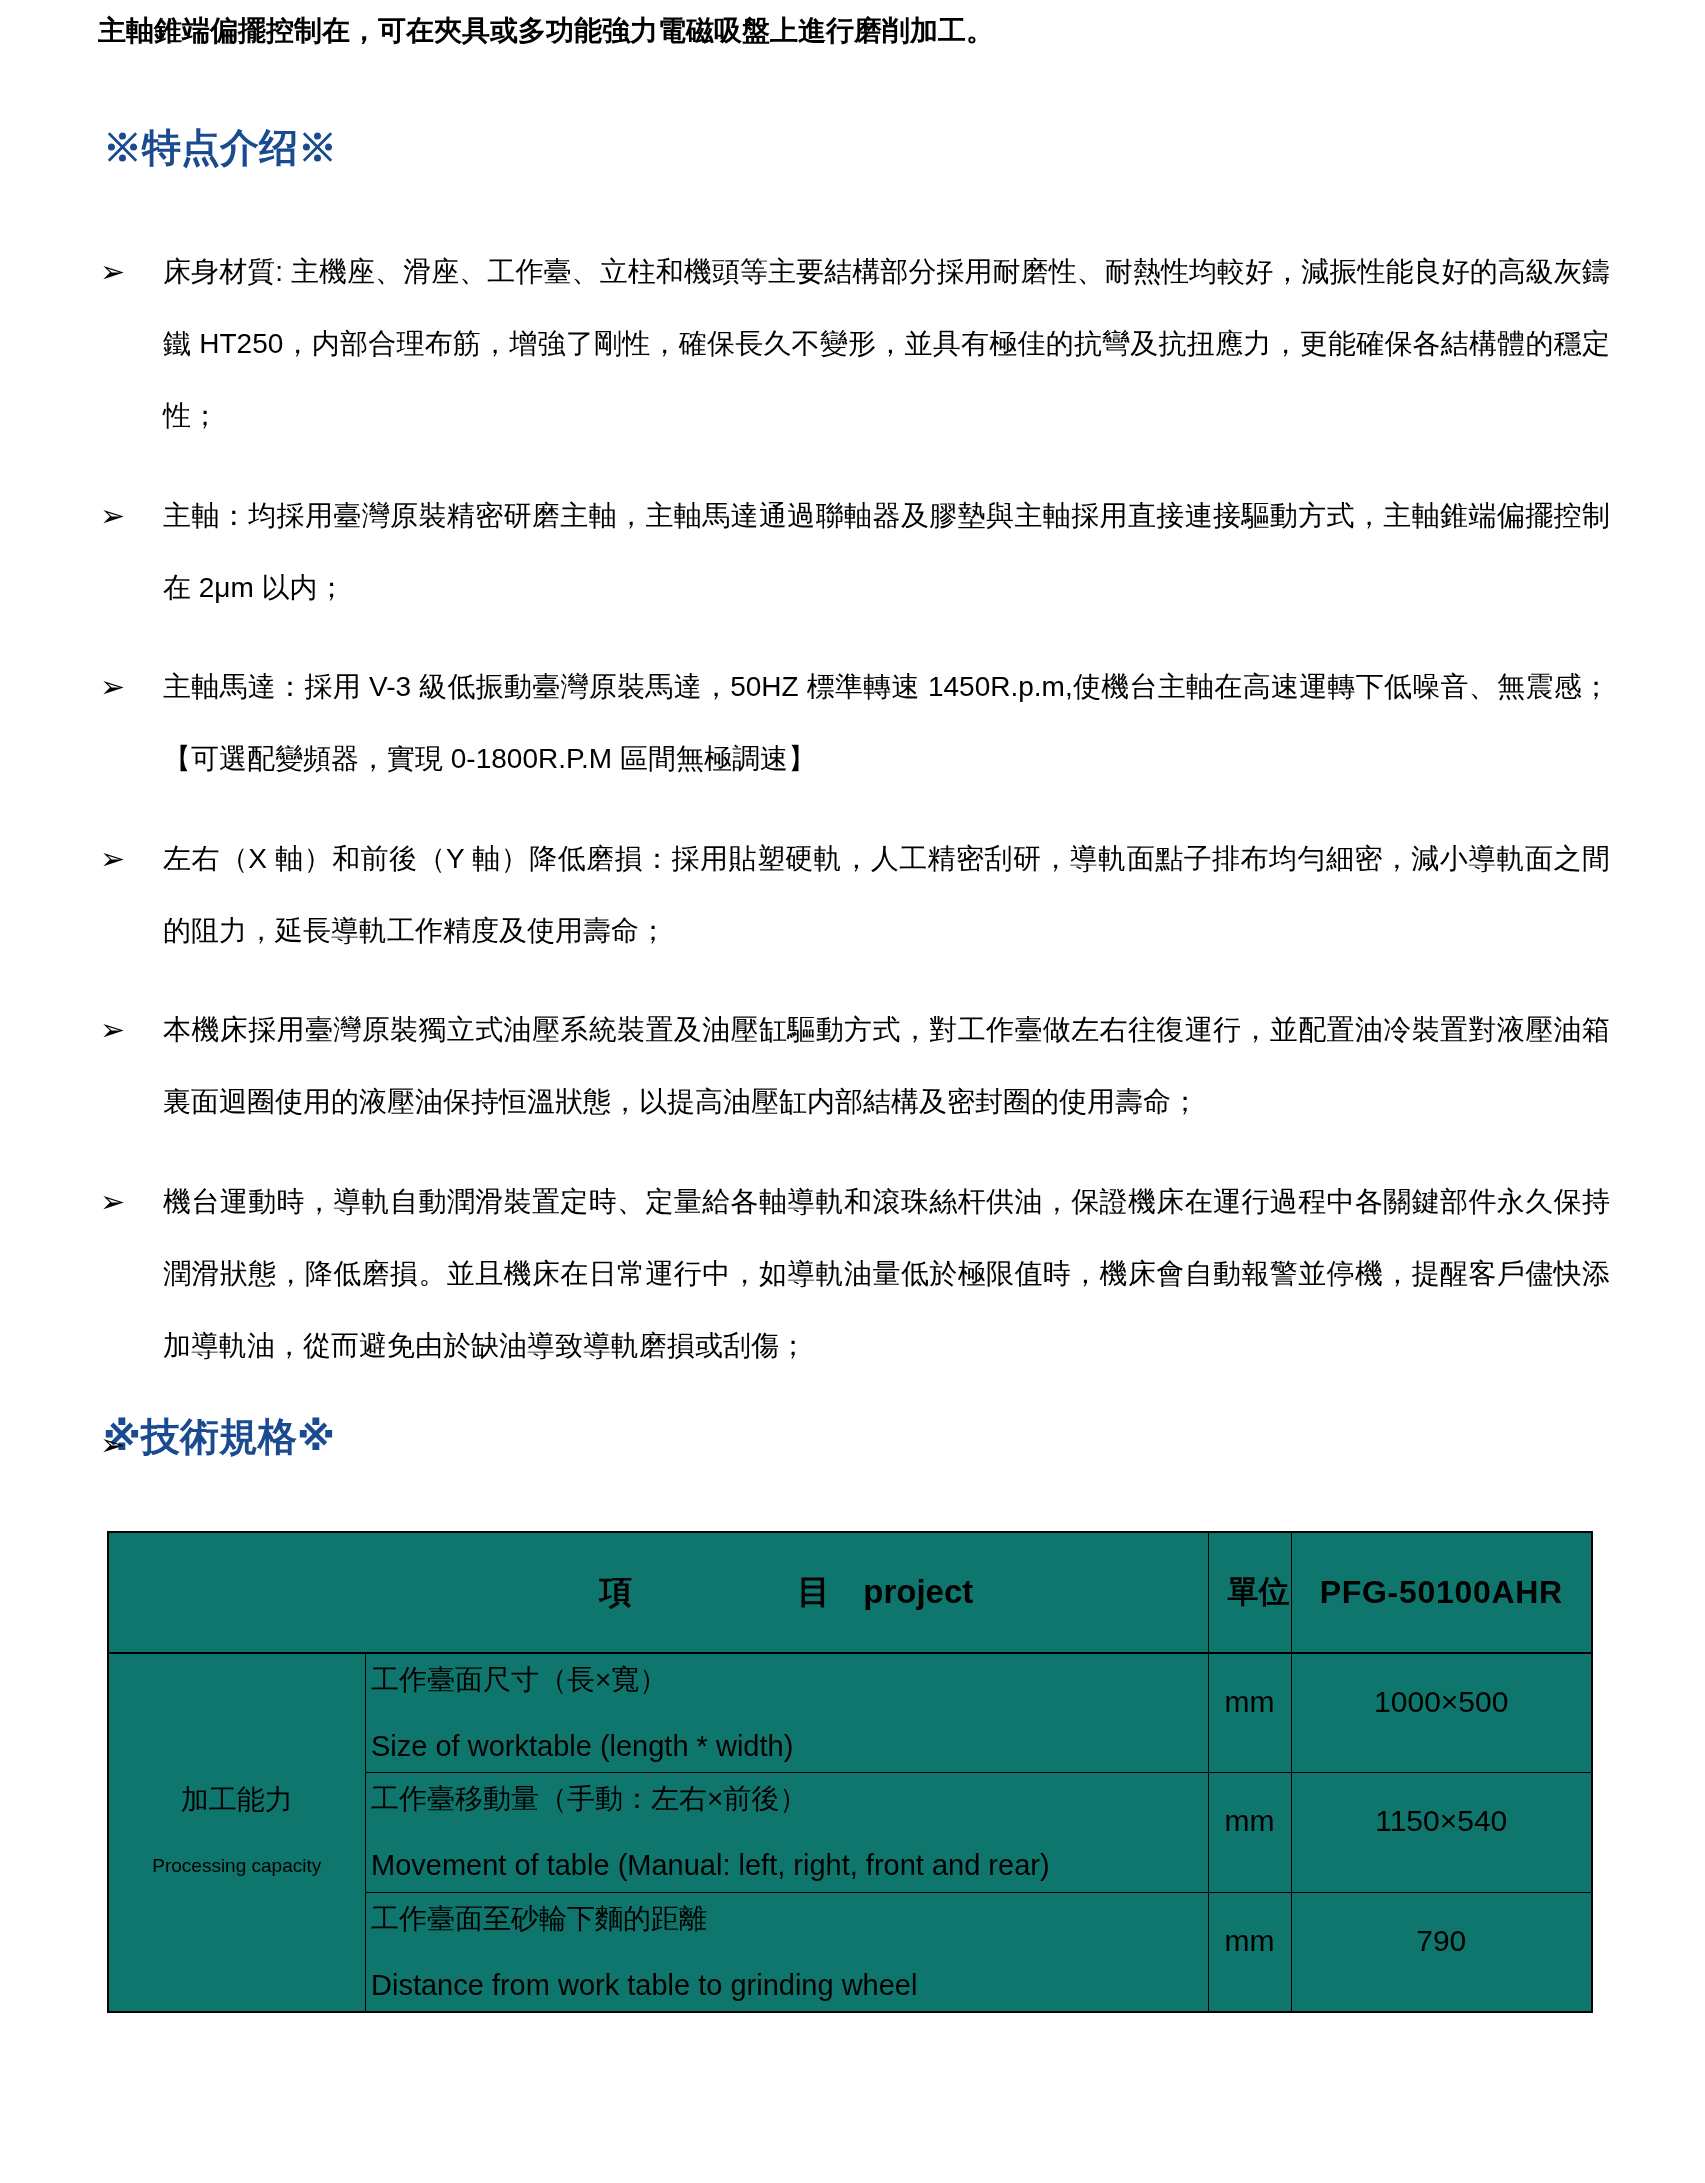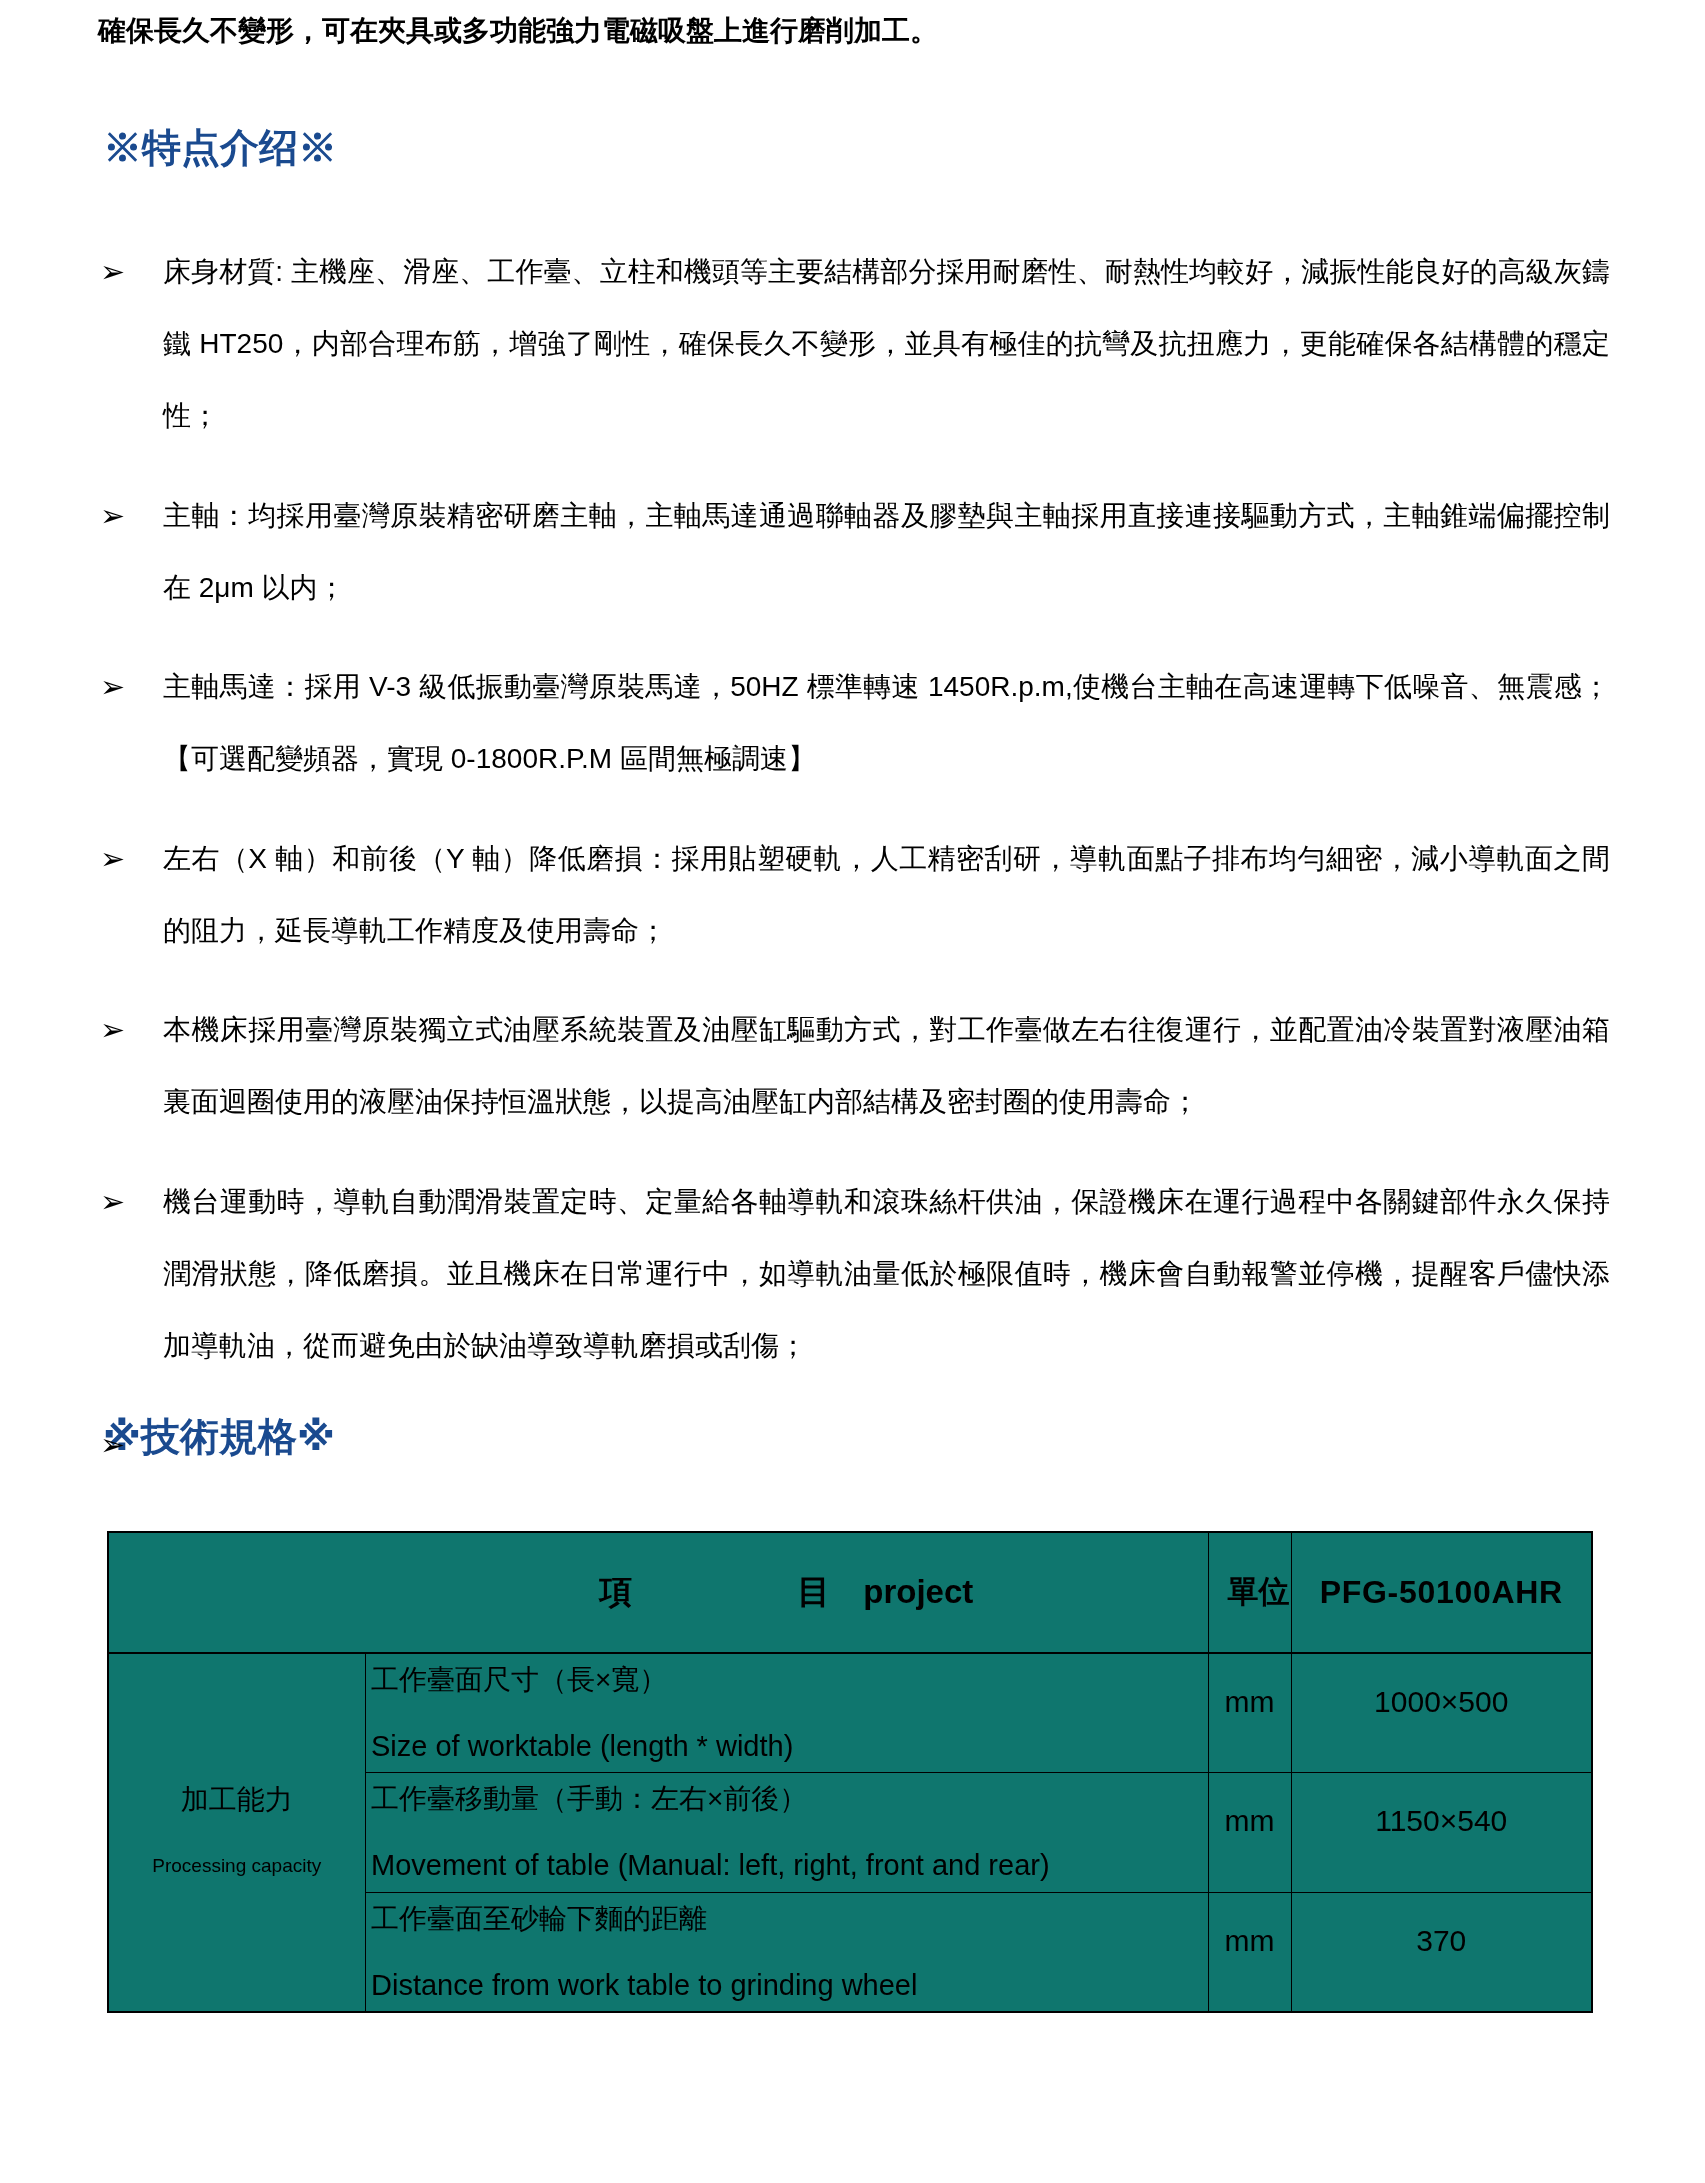--- a/index.html
+++ b/index.html
@@ -115,21 +115,21 @@
     vertical-align:middle;
     font-size:30px;
     padding-bottom:23.4px;
   }
 </style>
 </head>
 <body>
 
 <div class="page">
 
-  <p class="intro">確保長久不變形，可在夾具或多功能強力電磁吸盤上進行磨削加工。</p>
+  <p class="intro">主軸錐端偏擺控制在，可在夾具或多功能強力電磁吸盤上進行磨削加工。</p>
 
   <h1 class="heading features">※特点介绍※</h1>
 
   <ul class="features">
     <li>
       <span class="bullet-marker">➢</span>
       <span>床身材質: 主機座、滑座、工作臺、立柱和機頭等主要結構部分採用耐磨性、耐熱性均較好，減振性能良好的高級灰鑄鐵 HT250，内部合理布筋，增強了剛性，確保長久不變形，並具有極佳的抗彎及抗扭應力，更能確保各結構體的穩定性；</span>
     </li>
     <li>
       <span class="bullet-marker">➢</span>
@@ -190,19 +190,19 @@
         </td>
         <td class="unit-cell">mm</td>
         <td class="value-cell">1150×540</td>
       </tr>
       <tr class="body-row">
         <td class="item-cell">
           <div class="item-zh">工作臺面至砂輪下麵的距離</div>
           <div class="item-en">Distance from work table to grinding wheel</div>
         </td>
         <td class="unit-cell">mm</td>
-        <td class="value-cell">370</td>
+        <td class="value-cell">790</td>
       </tr>
     </tbody>
   </table>
 
 </div>
 
 
 </body></html>

